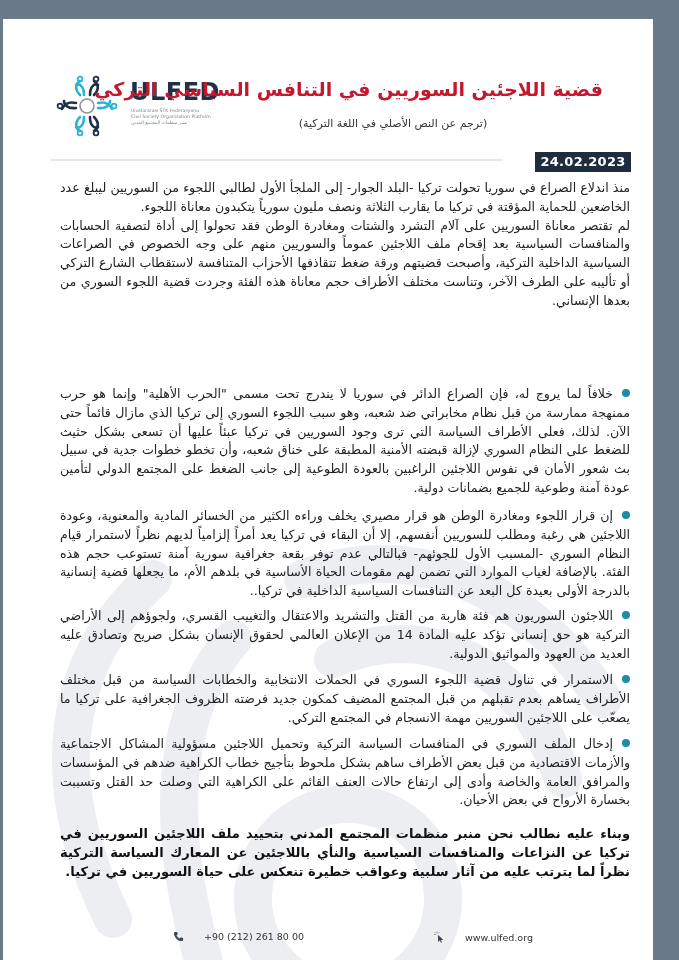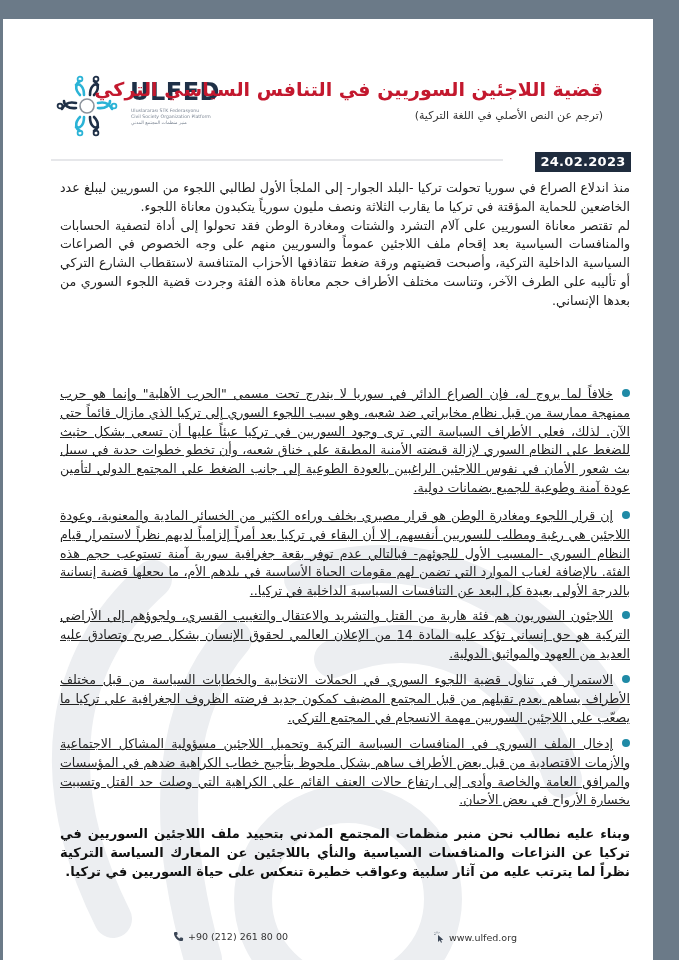--- a/index.html
+++ b/index.html
@@ -16,36 +16,36 @@
     .logo-mark { position: absolute; left: 0; top: 2px; width: 62px; height: 62px; }
     .logo-word { position: absolute; left: 74px; top: 6px; font-family: "DejaVu Sans", sans-serif; font-weight: bold;
       font-size: 24px; letter-spacing: 0.5px; color: #1f3047; line-height: 26px; }
     .logo-sub { position: absolute; left: 75px; font-size: 4.6px; color: #7b8593; line-height: 6px; white-space: nowrap; }
     .logo-sub.l1 { top: 35px; }
     .logo-sub.l2 { top: 41px; }
     .logo-sub.l3 { top: 47px; direction: rtl; }
 
     .titles { position: absolute; right: 50px; top: 58px; width: 420px; direction: rtl; text-align: right; }
     .title-line { color: #c3182e; font-weight: bold; font-size: 19px; line-height: 24px; white-space: nowrap; font-family: "DejaVu Sans", sans-serif; }
-    .subtitle { color: #333; font-size: 11px; line-height: 18px; margin-top: 6px; }
+    .subtitle { color: #333; font-size: 11px; line-height: 18px; margin-top: 14px; text-align: center; }
 
     .rule { position: absolute; left: 48px; right: 150px; top: 140px; height: 2px; background: #e6e7ea; }
     .date-badge { position: absolute; left: 532px; top: 133px; width: 96px; height: 20px; background: #1f2c3e;
       color: #ffffff; font-weight: bold; font-size: 13px; line-height: 20px; text-align: center; letter-spacing: 0.3px; }
 
     
     .content { position: absolute; left: 57px; width: 570px; direction: rtl; text-align: justify; color: #222; }
     .para { font-size: 12.6px; line-height: 18.8px; }
     .para-bold { font-weight: bold; font-size: 13px; line-height: 19px; color: #111; }
-    .bullet { position: relative; font-size: 12.6px; line-height: 18.8px; text-decoration: underline; }
+    .bullet { position: relative; font-size: 12.6px; line-height: 18.8px; }
     .bullet .dot { display: inline-block; width: 8px; height: 8px; border-radius: 50%; background: #1f8aa6; margin-left: 9px; vertical-align: 1px; }
 
     
     .footer { position: absolute; top: 910px; left: 0; width: 673px; height: 20px; font-size: 9.5px; color: #333; }
-    .f-item { position: absolute; top: 2px; white-space: nowrap; display: flex; align-items: flex-end; gap: 4px; }
+    .f-item { position: absolute; top: 2px; white-space: nowrap; display: flex; align-items: flex-end; gap: 20px; }
     .f-icon { display: inline-block; }
   </style>
 </head>
 <body>
 
 <div class="page">
 
   <svg class="watermark" viewBox="0 0 673 955">
     <g fill="none" stroke="#eceef1" stroke-width="38" stroke-linecap="round">
       <path d="M150 560 C 60 640, 40 760, 110 900"></path>

